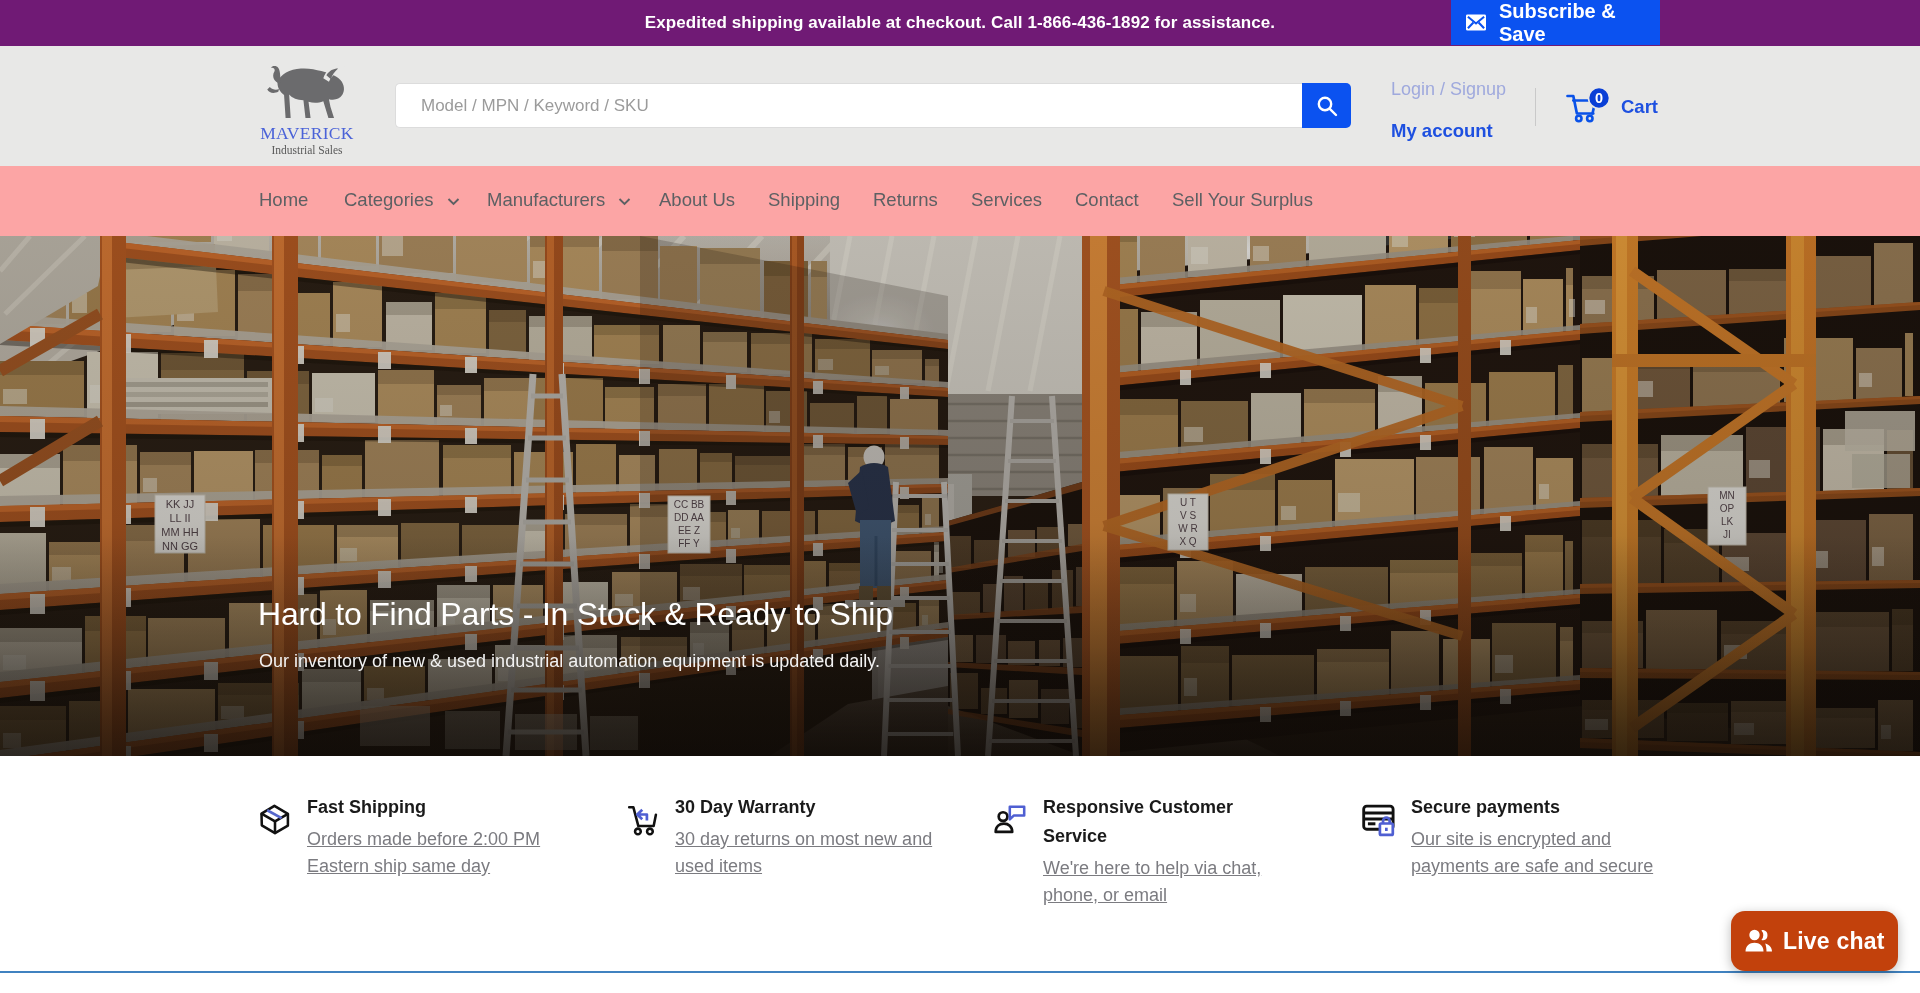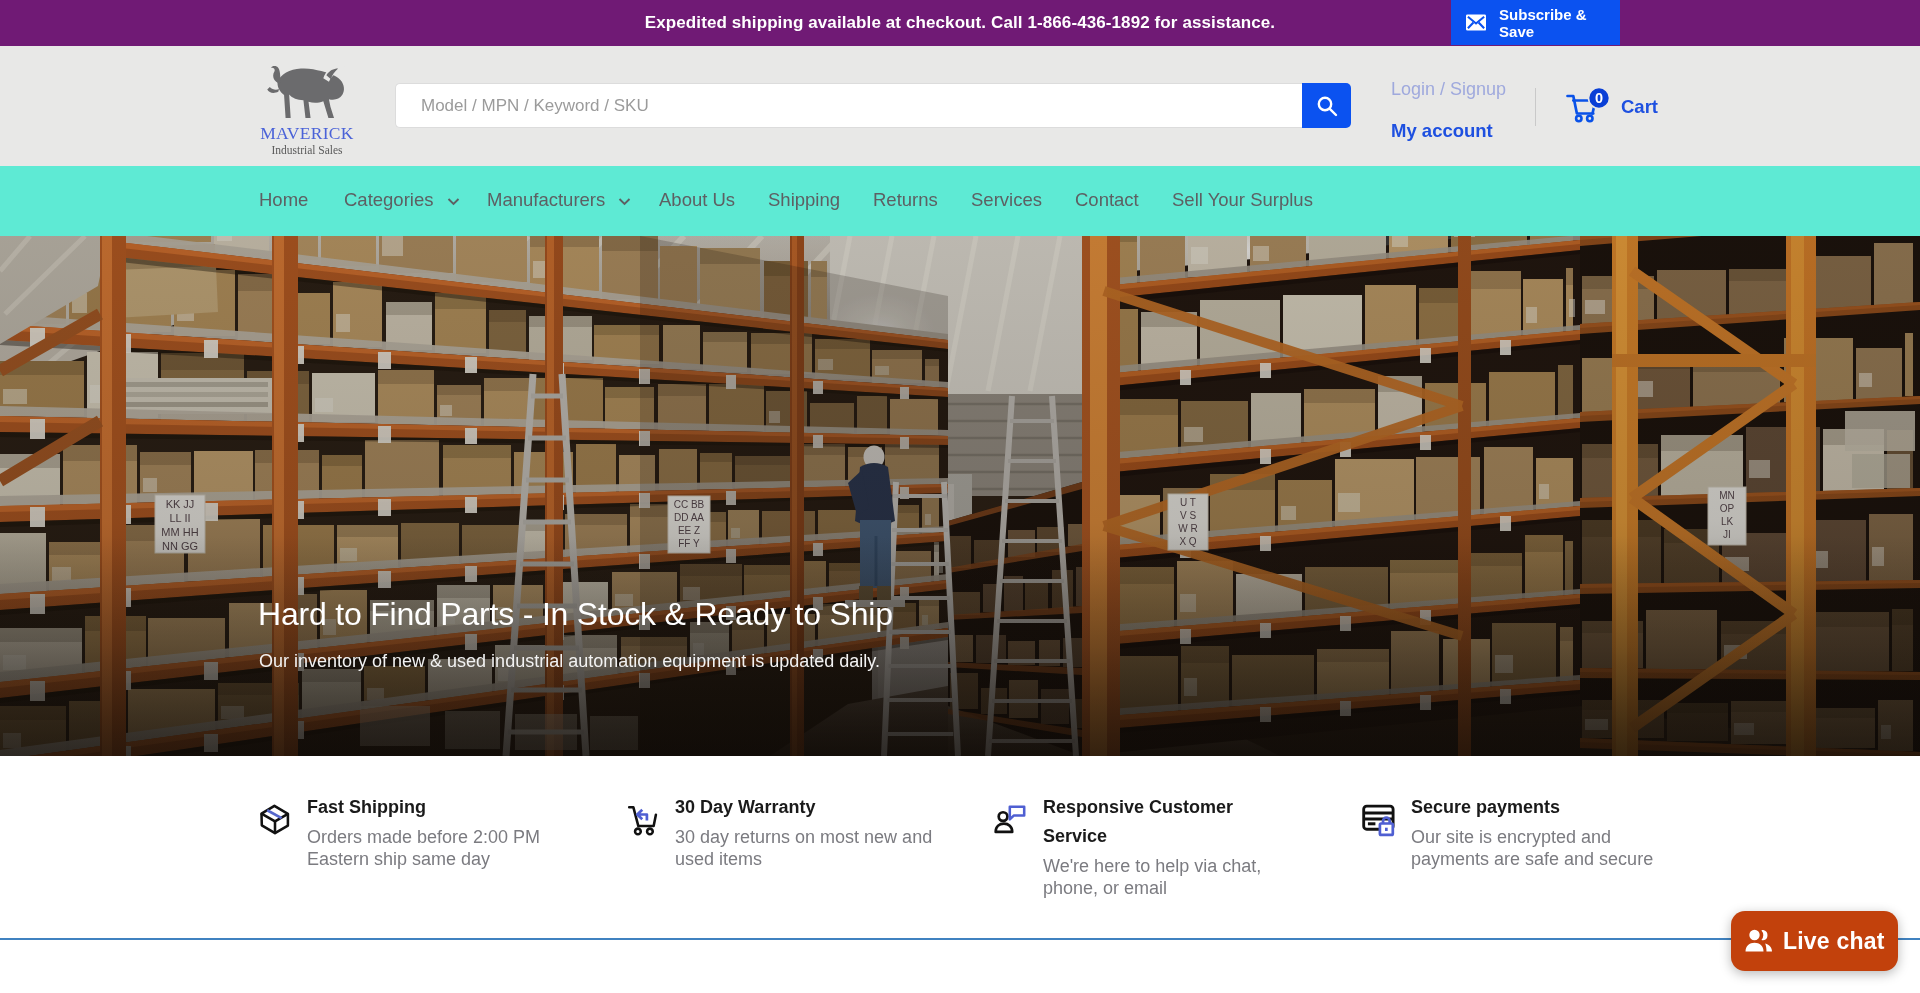--- a/index.html
+++ b/index.html
@@ -4,23 +4,23 @@
 <title>Maverick Industrial Sales</title>
 <style>
 * { margin:0; padding:0; box-sizing:border-box; }
 html,body { width:1920px; height:993px; overflow:hidden; background:#fff;
   font-family:"Liberation Sans", sans-serif; }
 
 .topbar { position:relative; height:46px; background:#701a75; }
 .topbar .msg { position:absolute; left:0; right:0; top:0; height:46px;
   display:flex; align-items:center; justify-content:center;
   color:#fff; font-size:17px; font-weight:bold; letter-spacing:0.1px; }
-.subbtn { position:absolute; left:1451px; top:0; width:169px; height:45px;
+.subbtn { position:absolute; left:1451px; top:0; width:209px; height:45px;
   background:#0b52f0; color:#fff; display:flex; align-items:center;
-  font-size:15px; font-weight:bold; }
+  font-size:20px; font-weight:bold; }
 .subbtn svg { margin-left:15px; margin-right:13px; }
 
 .header { position:relative; height:120px; background:#e8e8e7; }
 .logo { position:absolute; left:259px; top:20px; width:96px; text-align:center; }
 .logo .mav { color:#4a62d8; font-family:"Liberation Serif", serif; font-size:17.5px;
   letter-spacing:0.3px; margin-top:1px; }
 .logo .ind { color:#5a5a5a; font-family:"Liberation Serif", serif; font-size:11.5px; }
 .search { position:absolute; left:395px; top:37px; width:956px; height:45px; }
 .search input { width:907px; height:45px; border:1px solid #dcdcdc; border-right:none;
   border-radius:5px 0 0 5px; padding-left:25px; font-size:17px; color:#333;
@@ -28,41 +28,41 @@
 .search input::placeholder { color:#9b9b9b; }
 .sbtn { position:absolute; right:0; top:0; width:49px; height:45px; background:#0b52f0;
   border-radius:0 5px 5px 0; display:flex; align-items:center; justify-content:center; }
 .acct { position:absolute; left:1391px; top:33px; }
 .acct .l1 { color:#9fa9dd; font-size:18px; }
 .acct .l2 { color:#1e50e0; font-size:18.5px; font-weight:bold; margin-top:20px; }
 .hdiv { position:absolute; left:1535px; top:42px; height:38px; width:1px; background:#c9c9c9; }
 .cart { position:absolute; left:1566px; top:41px; }
 .cartlbl { position:absolute; left:1621px; top:50px; color:#1e50e0; font-size:18.5px; font-weight:bold; }
 
-.nav { position:relative; height:70px; background:#5eead4; }
+.nav { position:relative; height:70px; background:#fca5a5; }
 .nav a { position:absolute; top:23px; color:#5d6063; font-size:18.5px; text-decoration:none;
   white-space:nowrap; }
 .nav svg.chev { margin-left:8px; }
 
 .hero { position:relative; height:520px; background:#4a3826; overflow:hidden; }
 .hero svg.scene { position:absolute; left:0; top:0; }
 .hero .shade { position:absolute; left:0; top:0; width:100%; height:100%;
   background:linear-gradient(180deg, rgba(10,8,6,0.10) 0%, rgba(10,8,6,0.18) 55%, rgba(8,6,4,0.48) 100%); }
 .hero h1 { position:absolute; left:258px; top:360px; color:#fff; font-size:32px;
   font-weight:normal; letter-spacing:-0.2px; }
 .hero p { position:absolute; left:259px; top:415px; color:#f2f2f2; font-size:18px; }
 
-.features { position:relative; height:184px; border-bottom:2px solid #4082c0; }
+.features { position:relative; height:217px; border-bottom:2px solid #4082c0; }
 .feat { position:absolute; top:37px; }
 .feat .body { width:262px; }
 .f3 .body { width:242px; } .f4 .body { width:262px; }
 .feat .icon { position:absolute; left:-2px; top:8px; width:36px; height:36px; }
 .feat .body { margin-left:48px; }
 .feat h3 { color:#1a1a1a; font-size:18px; line-height:29px; font-weight:bold; }
-.feat .txt { color:#7b7b80; font-size:18px; line-height:22px; margin-top:4px; }
+.feat .txt { color:#7b7b80; font-size:18px; line-height:27px; margin-top:4px;text-decoration:underline; }
 .f1 { left:259px; width:310px; } .f2 { left:627px; width:300px; } .f3 { left:995px; width:290px; } .f4 { left:1363px; width:310px; }
 
 .chat { position:fixed; left:1731px; top:911px; width:167px; height:60px; border-radius:14px;
   background:#c2410c; color:#fff; display:flex; align-items:center;
   box-shadow:0 3px 12px rgba(0,0,0,0.28); }
 .chat svg { margin-left:13px; margin-right:8px; }
 .chat span { font-size:23px; font-weight:bold; letter-spacing:0.2px; }
 </style>
 </head>
 <body>

